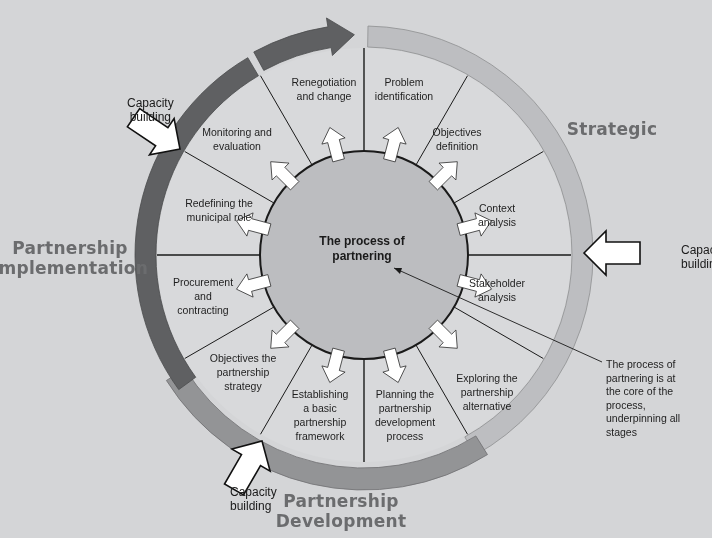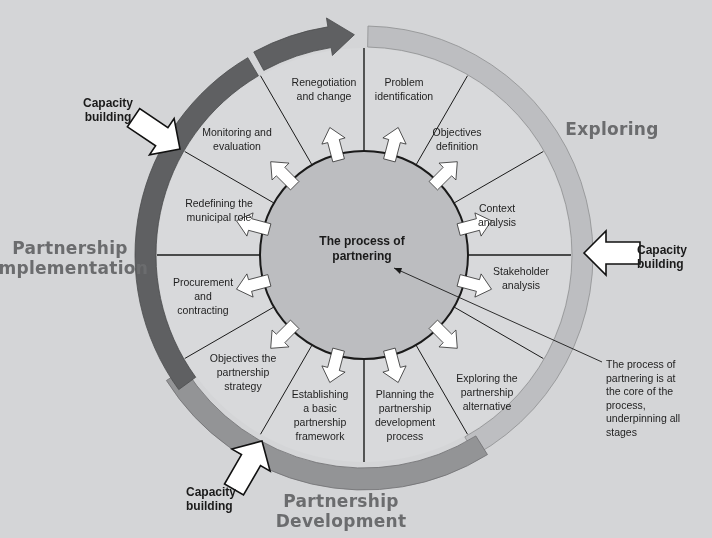--- a/index.html
+++ b/index.html
@@ -3,22 +3,22 @@
 <meta charset="utf-8">
 <style>
   html, body { margin: 0; padding: 0; }
   body { width: 712px; height: 538px; background: #d4d5d7; overflow: hidden; position: relative;
          font-family: "DejaVu Sans Condensed", "DejaVu Sans", sans-serif; }
   #diagram { position: absolute; left: 0; top: 0; }
   .lbl { position: absolute; text-align: center; font-size: 10.5px; line-height: 14px; color: #1e1e1e;
          font-family: "Liberation Sans Narrow", "Liberation Sans", sans-serif; white-space: nowrap; transform: translate(-50%, -50%); }
   .phase { position: absolute; font-size: 17px; line-height: 20px; color: #6b6c6e; font-weight: bold;
            font-family: "DejaVu Sans", sans-serif; text-align: center; transform: translate(-50%, -50%); white-space: nowrap; letter-spacing: 0.3px; }
-  .cap { position: absolute; font-size: 12px; line-height: 14px; color: #1a1a1a; font-weight: bold;
-         font-family: "Liberation Sans Narrow", "Liberation Sans", sans-serif; white-space: nowrap; }
+  .cap { position: absolute; font-size: 12px; line-height: 14px; color: #1a1a1a; font-weight: normal;
+         font-family: "Liberation Sans Narrow", "Liberation Sans", sans-serif; white-space: nowrap; margin-left: 44px; }
   .center-title { position: absolute; font-size: 12px; line-height: 15px; font-weight: bold; color: #1a1a1a; text-align: center;
          font-family: "Liberation Sans", sans-serif; transform: translate(-50%, -50%); white-space: nowrap; }
   .note { position: absolute; font-size: 10.5px; line-height: 13.5px; color: #1e1e1e; font-family: "Liberation Sans Narrow", "Liberation Sans", sans-serif; white-space: nowrap; }
   .line { display: block; }
 </style>
 </head>
 <body>
 
 <svg id="diagram" width="712" height="538" viewBox="0 0 712 538">
     <circle cx="364" cy="255" r="207" fill="#d8d9db"></circle>
@@ -64,21 +64,21 @@
       <span class="line">identification</span>
     </div>
     <div class="lbl" style="left: 457px; top: 139px;">
       <span class="line">Objectives</span>
       <span class="line">definition</span>
     </div>
     <div class="lbl" style="left: 497px; top: 215px;">
       <span class="line">Context</span>
       <span class="line">analysis</span>
     </div>
-    <div class="lbl" style="left: 497px; top: 278px; margin-left: 24px;">
+    <div class="lbl" style="left: 497px; top: 290px;">
       <span class="line">Stakeholder</span>
       <span class="line">analysis</span>
     </div>
     <div class="lbl" style="left: 487px; top: 392px;">
       <span class="line">Exploring the</span>
       <span class="line">partnership</span>
       <span class="line">alternative</span>
     </div>
     <div class="lbl" style="left: 405px; top: 415px;">
       <span class="line">Planning the</span>
@@ -115,21 +115,21 @@
       <span class="line">and change</span>
     </div>
   </div>
 
 <div class="center-title" style="left:362px; top:249px;">
   <span class="line">The process of</span>
   <span class="line">partnering</span>
 </div>
 
 <div class="phase" style="left:612px; top:129px;">
-  <span class="line">Exploring</span>
+  <span class="line">Strategic</span>
 </div>
 <div class="phase" style="left:70px; top:258px;">
   <span class="line">Partnership</span>
   <span class="line">Implementation</span>
 </div>
 <div class="phase" style="left:341px; top:511px;">
   <span class="line">Partnership</span>
   <span class="line">Development</span>
 </div>
 

